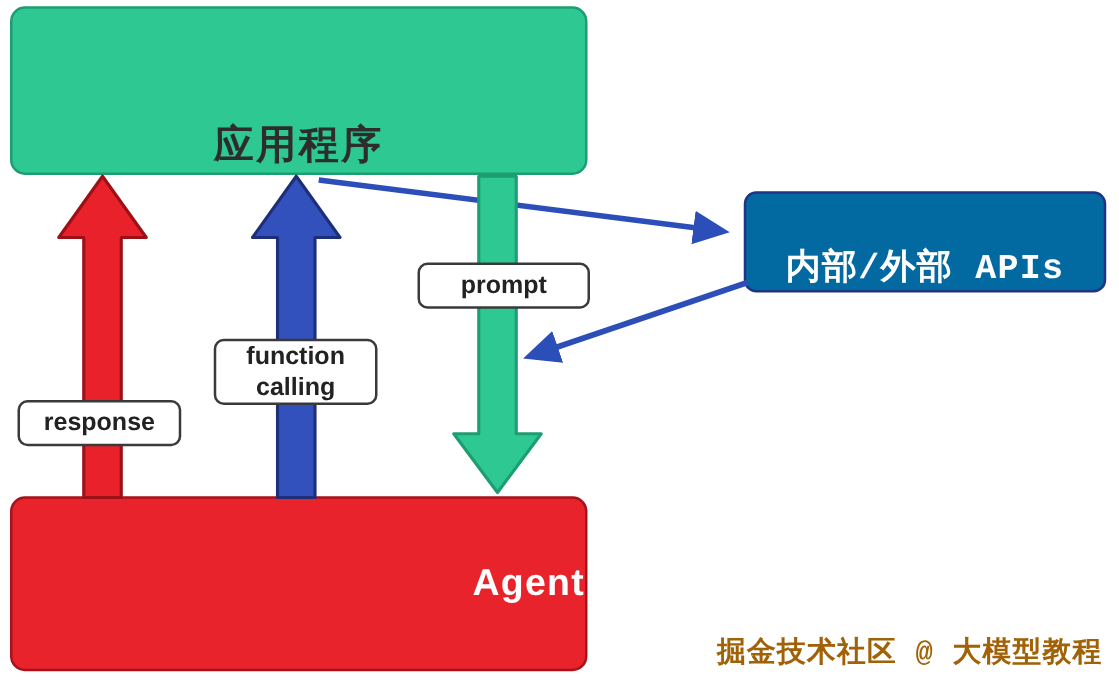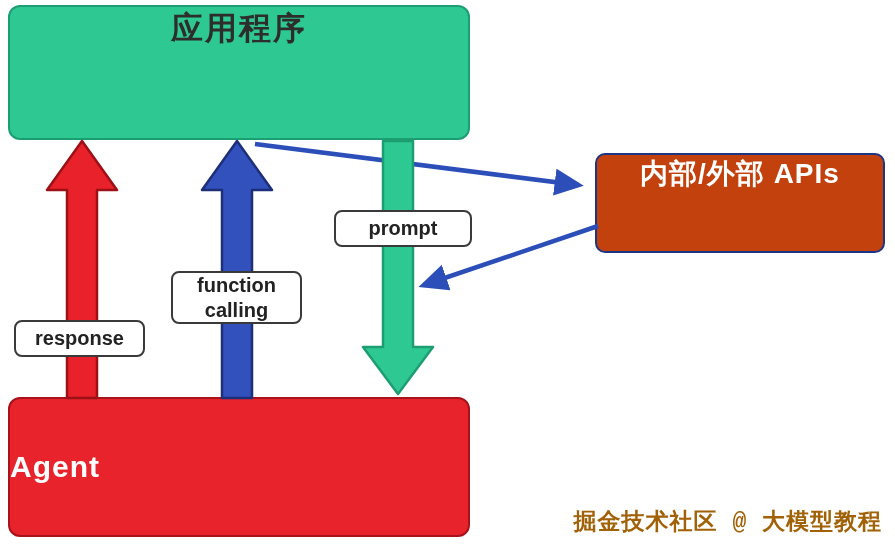--- a/index.html
+++ b/index.html
@@ -11,21 +11,21 @@
   .canvas {
     position: relative;
     width: 895px;
     height: 545px;
     background: #ffffff;
     overflow: hidden;
   }
   .box {
     position: absolute;
     display: flex;
-    align-items: flex-start;
+    align-items: flex-end;
     justify-content: center;
     text-align: center;
     box-sizing: border-box;
     font-weight: bold;
   }
   .app-box {
     left: 8px; top: 5px;
     width: 462px; height: 135px;
     background: #2ec893;
     border: 2px solid #1d9e72;
@@ -41,27 +41,28 @@
     border: 2px solid #a8121a;
     border-radius: 12px;
     color: #ffffff;
     font-size: 30px;
     flex-direction: column;
     line-height: 1.35;
     letter-spacing: 1px;
   }
   .api-box {
     left: 595px; top: 153px;
-    width: 290px; height: 100px;
-    background: #c2410c;
+    width: 290px; height: 81px;
+    background: #0369a1;
     border: 2px solid #1e3585;
     border-radius: 10px;
     color: #ffffff;
     font-size: 28px;
     letter-spacing: 1px;
+    font-family: Liberation Mono, monospace;
   }
   .arrow-layer {
     position: absolute;
     left: 0; top: 0;
     width: 895px; height: 545px;
     pointer-events: none;
   }
   .tag {
     position: absolute;
     background: #ffffff;

